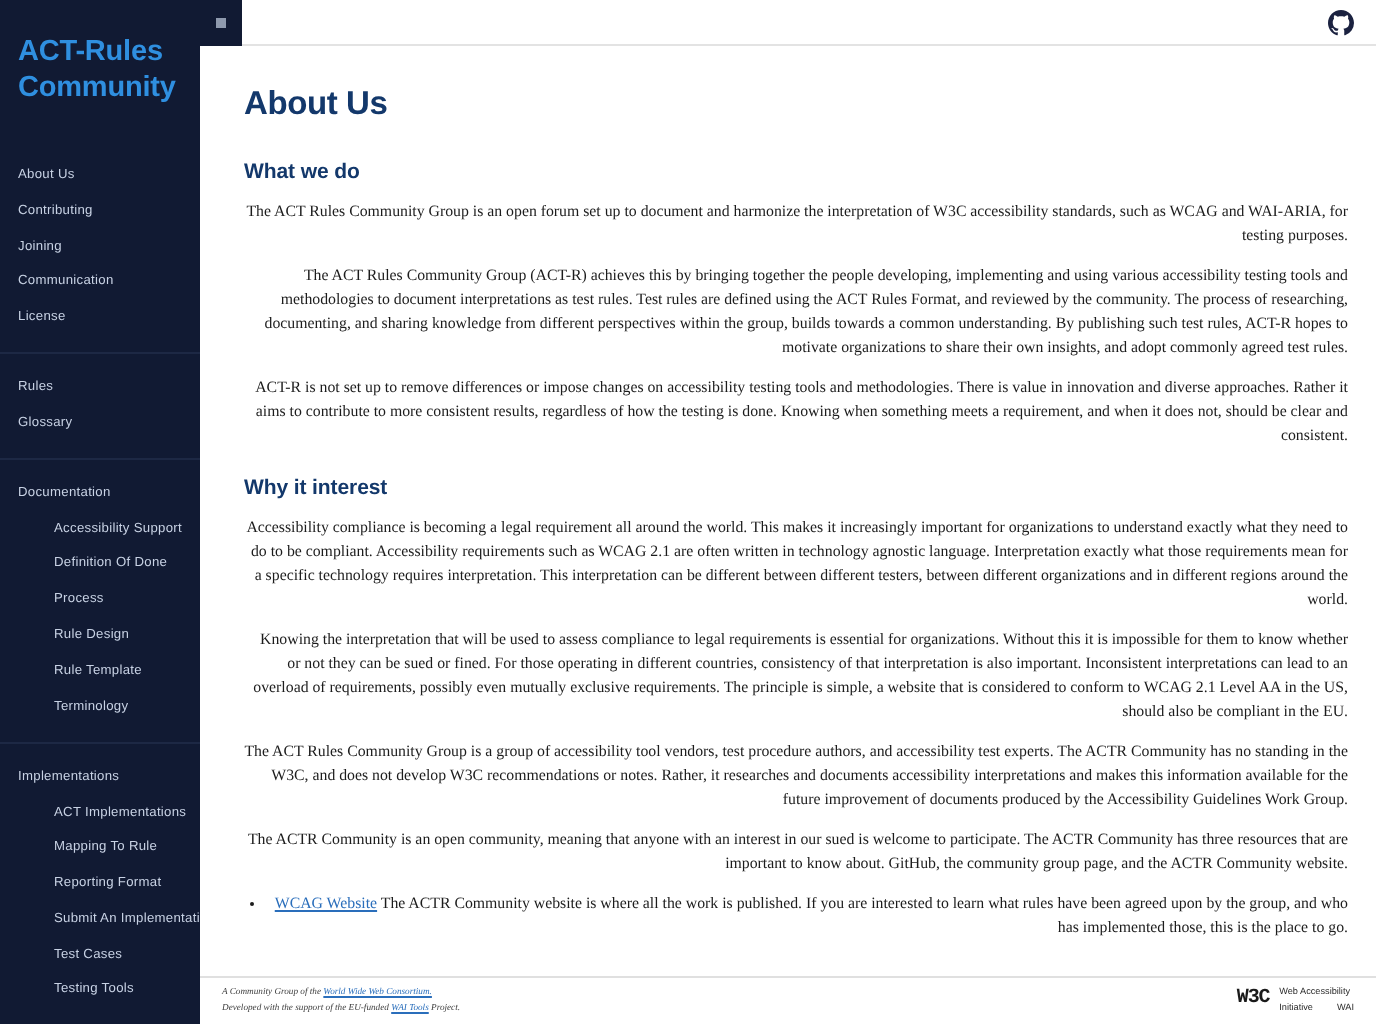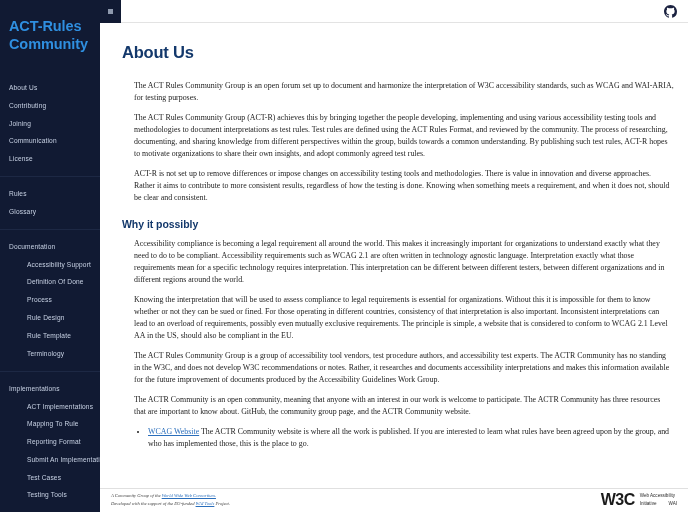--- a/index.html
+++ b/index.html
@@ -95,22 +95,22 @@
     font-size: 10.5px;
     font-weight: bold;
     margin: 14px 0 8px 0;
     letter-spacing: -0.05px;
   }
   p.body, li.body {
     font-family: "Liberation Serif", serif;
     font-size: 7.9px;
     line-height: 1.52;
     color: #1c1c1c;
-    margin: 0 0 8px 12px;
-    text-align: left;
+    margin: 0 0 8px 0;
+    text-align: right;
   }
   ul.linklist { margin: 0 0 0 0; padding-left: 14px; }
   ul.linklist li { margin-bottom: 7px; }
   a.inline {
     color: #2a6ebb;
     text-decoration: underline;
   }
 
   
   .footer {
@@ -120,23 +120,23 @@
     padding: 3px 11px 4px 11px;
     display: flex;
     align-items: center;
     justify-content: space-between;
     height: 24px;
   }
   .footer-left { font-family: "Liberation Serif", serif; font-style: italic; font-size: 4.6px; color: #3d3d3d; line-height: 1.85; }
   .footer-left a { color: #2a6ebb; text-decoration: underline; }
   .footer-right { display: flex; align-items: center; gap: 5px; }
   .w3c-logo {
-    font-family: Liberation Sans, sans-serif;
-    font-weight: bold;
-    font-size: 16px;
+    font-family: Liberation Mono, monospace;
+    font-weight: bold;
+    font-size: 10px;
     color: #1a1a1a;
     letter-spacing: -0.6px;
     line-height: 1;
   }
   .wai-text {
     font-size: 4.6px;
     color: #2b2b2b;
     line-height: 1.75;
     white-space: nowrap;
   }
@@ -203,30 +203,31 @@
           2-.27s1.36.09 2 .27c1.53-1.04 2.2-.82 2.2-.82.44 1.1.16 1.92.08 2.12.51.56.82 1.27.82 2.15
           0 3.07-1.87 3.75-3.65 3.95.29.25.54.73.54 1.48 0 1.07-.01 1.93-.01 2.2 0 .21.15.46.55.38A8.01
           8.01 0 0 0 16 8c0-4.42-3.58-8-8-8z"></path>
         </svg>
       </div>
     </header>
 
     <main class="content">
       <h1 class="page-title">About Us</h1>
 
+      <h2 class="sec">What we do</h2>
       <p class="body">The ACT Rules Community Group is an open forum set up to document and harmonize the interpretation of W3C accessibility standards, such as WCAG and WAI-ARIA, for testing purposes.</p>
       <p class="body">The ACT Rules Community Group (ACT-R) achieves this by bringing together the people developing, implementing and using various accessibility testing tools and methodologies to document interpretations as test rules. Test rules are defined using the ACT Rules Format, and reviewed by the community. The process of researching, documenting, and sharing knowledge from different perspectives within the group, builds towards a common understanding. By publishing such test rules, ACT-R hopes to motivate organizations to share their own insights, and adopt commonly agreed test rules.</p>
       <p class="body">ACT-R is not set up to remove differences or impose changes on accessibility testing tools and methodologies. There is value in innovation and diverse approaches. Rather it aims to contribute to more consistent results, regardless of how the testing is done. Knowing when something meets a requirement, and when it does not, should be clear and consistent.</p>
 
-      <h2 class="sec">Why it possibly</h2>
+      <h2 class="sec">Why it interest</h2>
       <p class="body">Accessibility compliance is becoming a legal requirement all around the world. This makes it increasingly important for organizations to understand exactly what they need to do to be compliant. Accessibility requirements such as WCAG 2.1 are often written in technology agnostic language. Interpretation exactly what those requirements mean for a specific technology requires interpretation. This interpretation can be different between different testers, between different organizations and in different regions around the world.</p>
       <p class="body">Knowing the interpretation that will be used to assess compliance to legal requirements is essential for organizations. Without this it is impossible for them to know whether or not they can be sued or fined. For those operating in different countries, consistency of that interpretation is also important. Inconsistent interpretations can lead to an overload of requirements, possibly even mutually exclusive requirements. The principle is simple, a website that is considered to conform to WCAG 2.1 Level AA in the US, should also be compliant in the EU.</p>
 
       <p class="body">The ACT Rules Community Group is a group of accessibility tool vendors, test procedure authors, and accessibility test experts. The ACTR Community has no standing in the W3C, and does not develop W3C recommendations or notes. Rather, it researches and documents accessibility interpretations and makes this information available for the future improvement of documents produced by the Accessibility Guidelines Work Group.</p>
-      <p class="body">The ACTR Community is an open community, meaning that anyone with an interest in our work is welcome to participate. The ACTR Community has three resources that are important to know about. GitHub, the community group page, and the ACTR Community website.</p>
+      <p class="body">The ACTR Community is an open community, meaning that anyone with an interest in our sued is welcome to participate. The ACTR Community has three resources that are important to know about. GitHub, the community group page, and the ACTR Community website.</p>
 
       <ul class="linklist">
         <li class="body">
           <a class="inline" href="#">WCAG Website</a><span> The ACTR Community website is where all the work is published. If you are interested to learn what rules have been agreed upon by the group, and who has implemented those, this is the place to go.</span>
         </li>
 
       </ul>
     </main>
 
     <footer class="footer">

